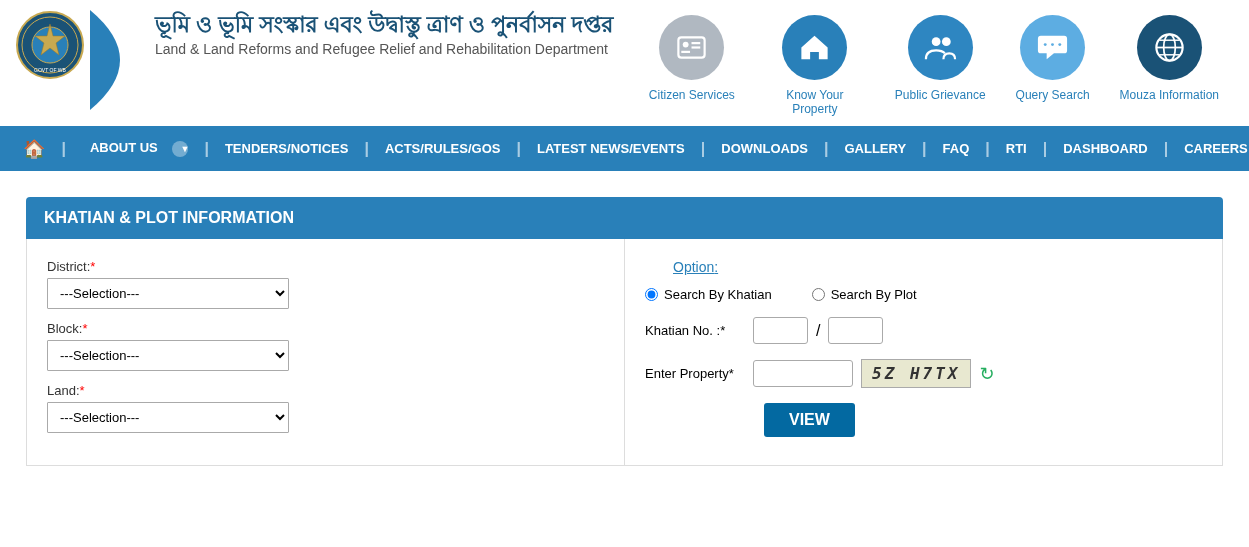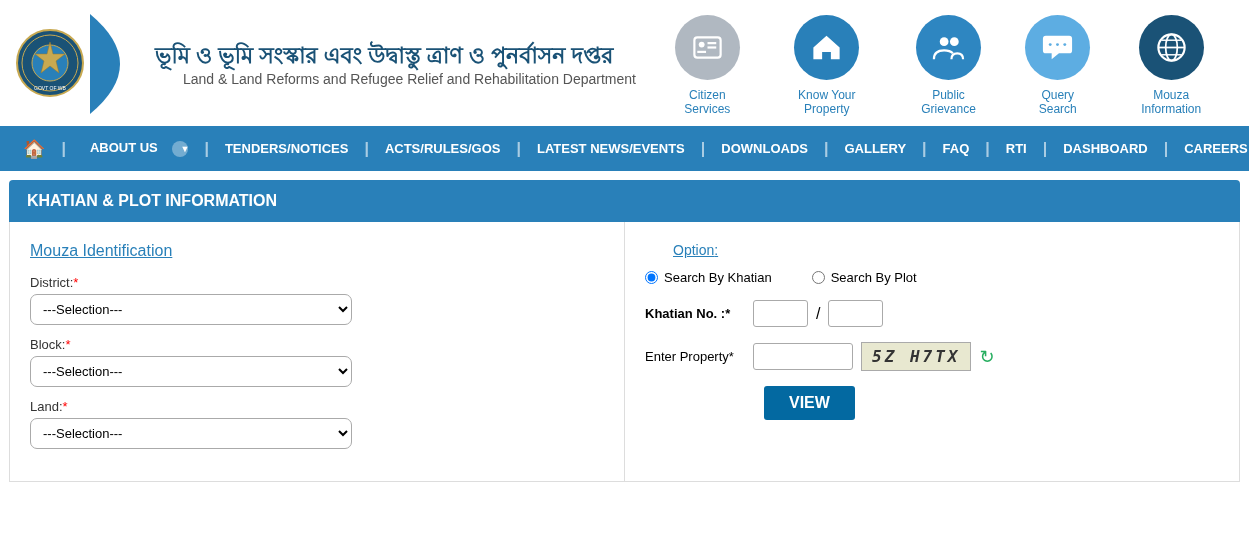--- a/index.html
+++ b/index.html
@@ -10,21 +10,20 @@
     }
     .header-text .bengali-title {
       font-size: 22px;
       color: #1a5276;
       font-weight: bold;
       line-height: 1.4;
     }
     .header-text .english-subtitle {
       font-size: 14px;
       color: #555;
-      margin-left: 28px;
     }
 
     
     .nav-icons {
       display: flex;
       justify-content: center;
       gap: 30px;
       padding: 15px 30px 10px;
       background: #fff;
     }
@@ -78,21 +77,21 @@
       cursor: pointer;
       white-space: nowrap;
     }
     .main-nav .separator {
       color: rgba(255,255,255,0.6);
       font-size: 16px;
     }
 
     
     .page-content {
-      padding: 9px;
+      padding: 26px;
     }
     .section-header {
       background: #2980b9;
       color: white;
       padding: 12px 18px;
       font-size: 16px;
       font-weight: bold;
       border-radius: 4px 4px 0 0;
       margin-bottom: 0;
     }
@@ -124,24 +123,24 @@
     .form-label {
       font-size: 13px;
       margin-bottom: 4px;
       display: block;
       color: #333;
     }
     .form-label .required {
       color: red;
     }
     .form-select {
-      width: 322px;
+      width: 242px;
       padding: 6px 8px;
       border: 1px solid #aaa;
-      border-radius: 7px;
+      border-radius: 1px;
       font-size: 13px;
       background: #fff;
       cursor: pointer;
     }
     .option-title {
       font-size: 14px;
       margin-bottom: 12px;
       margin-left: 28px;
     }
     .option-title span {
@@ -163,21 +162,20 @@
     }
     .khatian-row {
       display: flex;
       align-items: center;
       gap: 8px;
       margin-bottom: 15px;
     }
     .khatian-row label {
       font-size: 13px;
       min-width: 100px;
-      font-weight: bold;
     }
     .khatian-input {
       width: 55px;
       padding: 5px;
       border: 1px solid #aaa;
       border-radius: 3px;
       font-size: 13px;
     }
     .captcha-row {
       display: flex;
@@ -228,21 +226,21 @@
 
     
     .header-wrapper {
       display: flex;
       align-items: stretch;
       background: #fff;
       position: relative;
     }
     .header-left {
       display: flex;
-      align-items: center;
+      align-items: flex-start;
       padding: 10px 0 8px 15px;
       gap: 5px;
       flex: 0 0 auto;
     }
     .header-icons-area {
       flex: 1;
       display: flex;
       justify-content: flex-end;
     }
   </style>
@@ -363,21 +361,20 @@
   <a href="#">DASHBOARD</a>
   <span class="separator"> | </span>
   <a href="#">CAREERS</a>
 </nav>
 
 <div class="page-content">
   <div class="section-header">KHATIAN &amp; PLOT INFORMATION</div>
   <div class="section-body">
 
     <div class="left-panel">
-      <div class="panel-title">Mouza Identification</div>
 
       <div class="form-group">
         <label class="form-label">
           <span>District:</span><span class="required">*</span>
         </label>
         <select class="form-select">
           <option>---Selection---</option>
         </select>
       </div>
 

